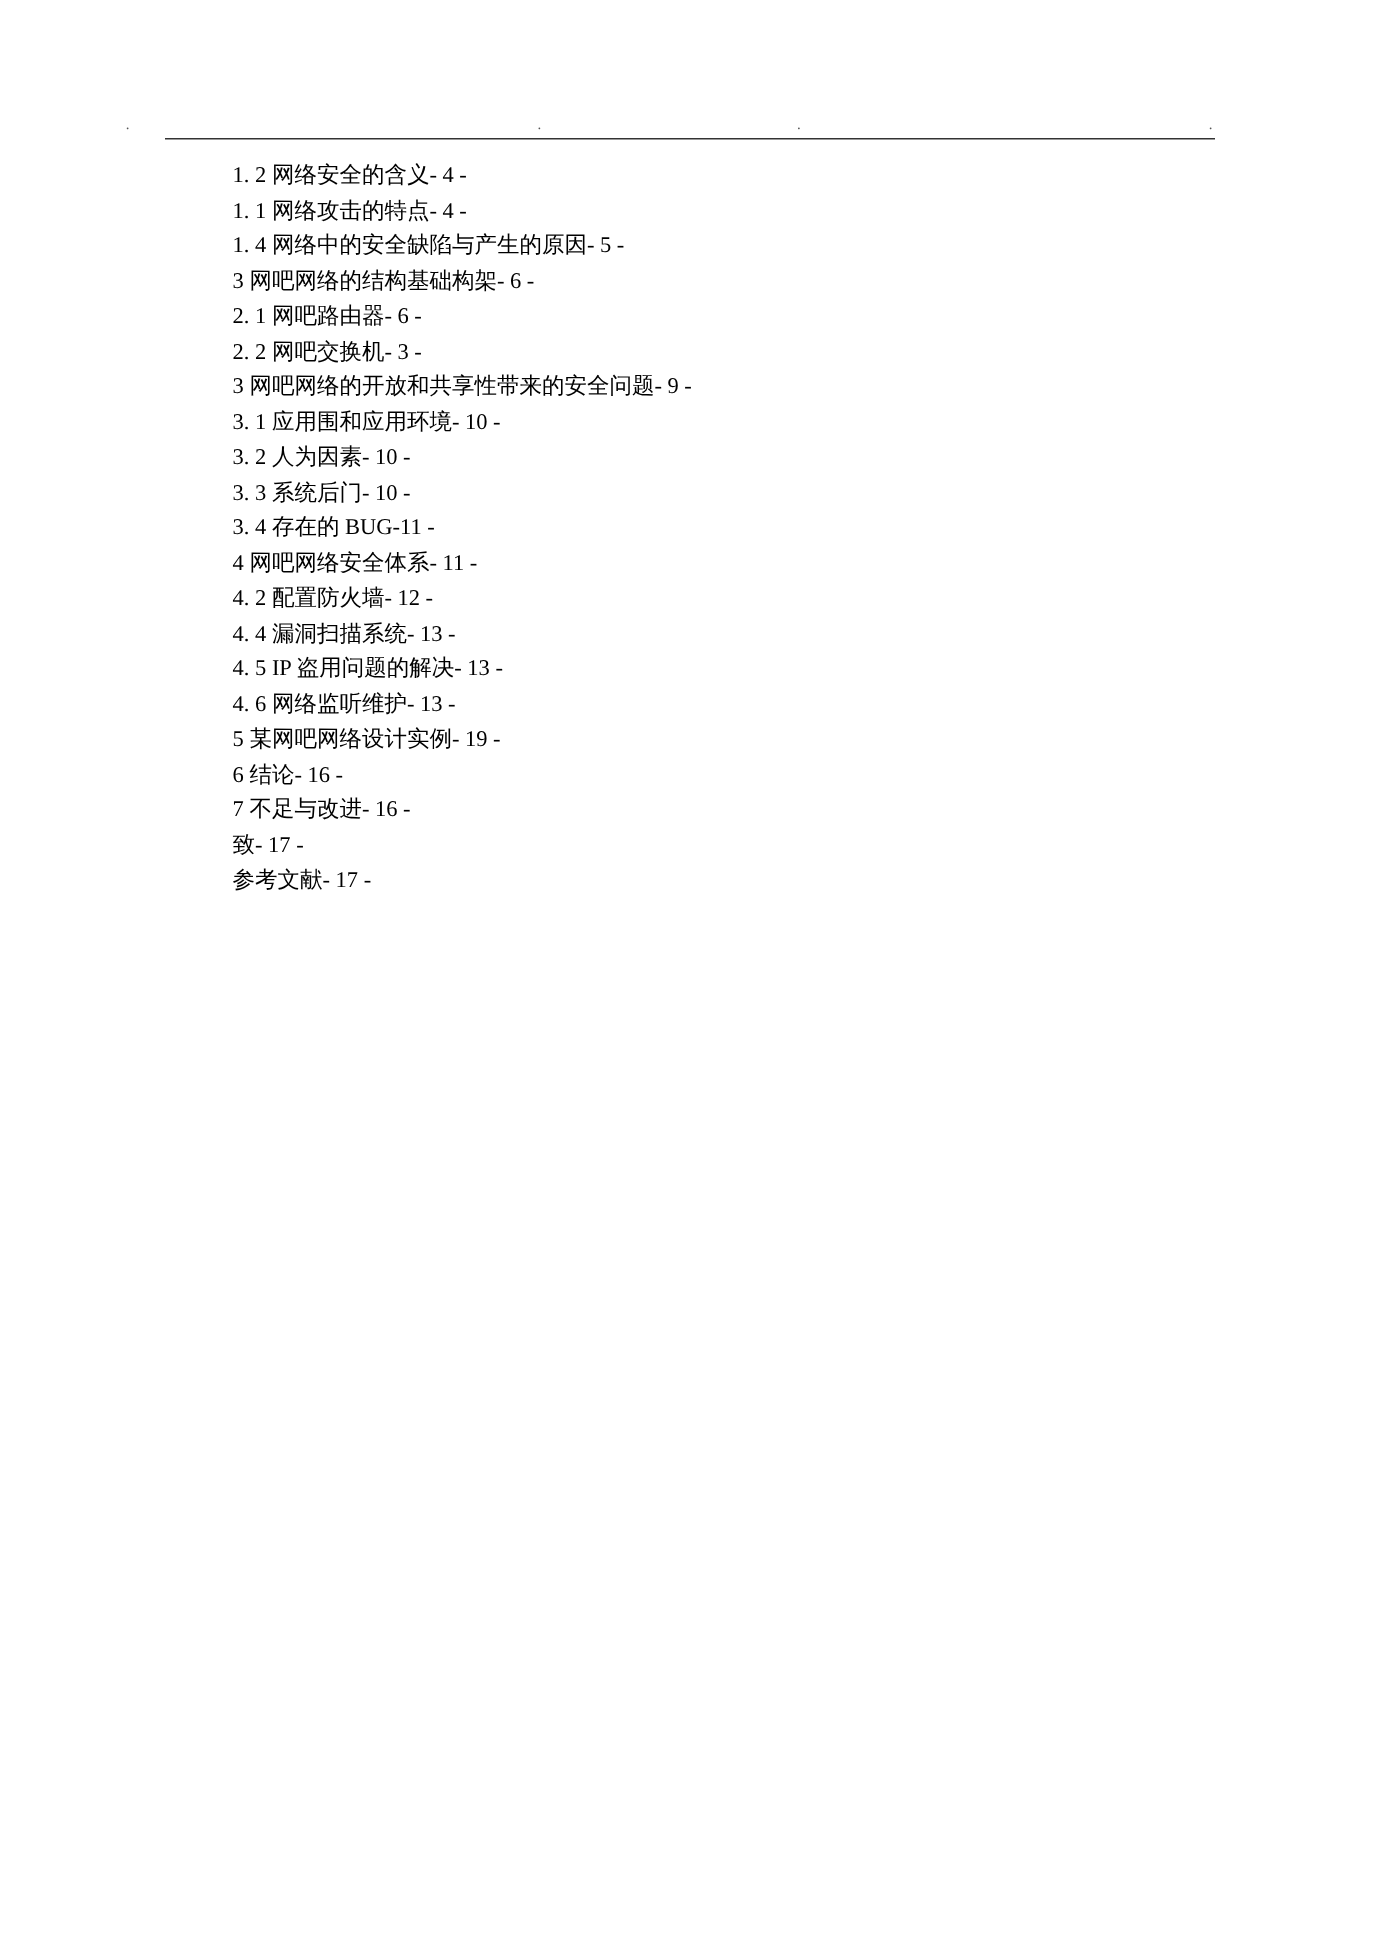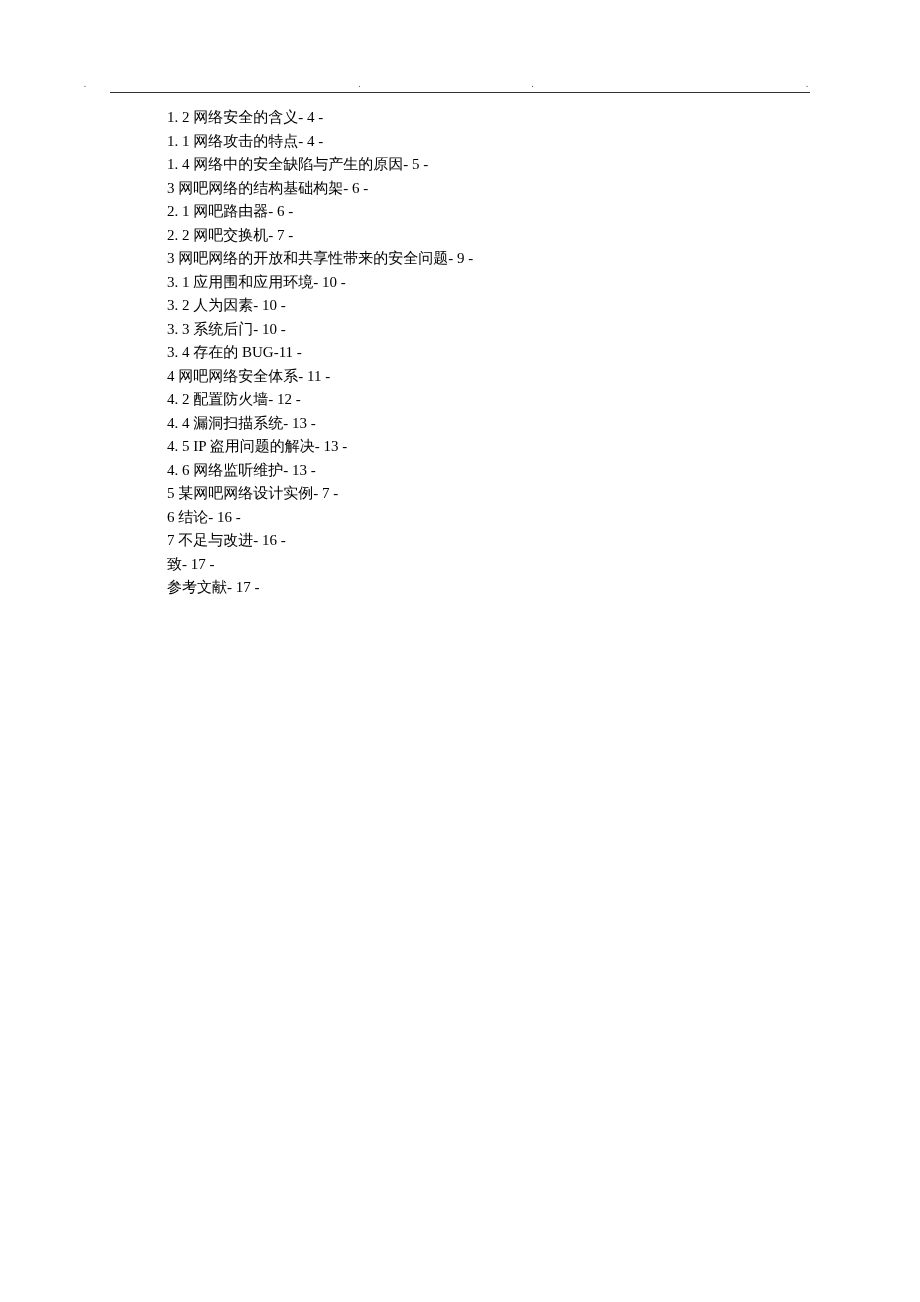--- a/index.html
+++ b/index.html
@@ -34,21 +34,21 @@
     .horizontal-rule {
       position: absolute;
       top: 92px;
       left: 110px;
       right: 110px;
       border-top: 1px solid #333;
     }
     .content {
       position: absolute;
       top: 106px;
-      left: 167px;
+      left: 155px;
       line-height: 23.5px;
     }
     .toc-line {
       white-space: nowrap;
     }
   </style>
 </head>
 <body>
 
 <div class="header-dots">
@@ -57,29 +57,29 @@
 </div>
 
 <div class="horizontal-rule"></div>
 
 <div class="content">
   <div class="toc-line">1. 2 网络安全的含义- 4 -</div>
   <div class="toc-line">1. 1 网络攻击的特点- 4 -</div>
   <div class="toc-line">1. 4 网络中的安全缺陷与产生的原因- 5 -</div>
   <div class="toc-line">3 网吧网络的结构基础构架- 6 -</div>
   <div class="toc-line">2. 1 网吧路由器- 6 -</div>
-  <div class="toc-line">2.  2 网吧交换机- 7 -</div>
+  <div class="toc-line">2.  2 网吧交换机- 3 -</div>
   <div class="toc-line">3 网吧网络的开放和共享性带来的安全问题- 9 -</div>
   <div class="toc-line">3. 1 应用围和应用环境- 10 -</div>
   <div class="toc-line">3. 2 人为因素- 10 -</div>
   <div class="toc-line">3. 3 系统后门- 10 -</div>
   <div class="toc-line">3. 4 存在的 BUG-11 -</div>
   <div class="toc-line">4 网吧网络安全体系- 11 -</div>
   <div class="toc-line">4. 2 配置防火墙- 12 -</div>
   <div class="toc-line">4. 4 漏洞扫描系统- 13 -</div>
   <div class="toc-line">4. 5 IP 盗用问题的解决- 13 -</div>
   <div class="toc-line">4. 6 网络监听维护- 13 -</div>
-  <div class="toc-line">5 某网吧网络设计实例- 7 -</div>
+  <div class="toc-line">5 某网吧网络设计实例- 19 -</div>
   <div class="toc-line">6 结论- 16 -</div>
   <div class="toc-line">7 不足与改进- 16 -</div>
   <div class="toc-line">致- 17 -</div>
   <div class="toc-line">参考文献- 17 -</div>
 </div>
 
 </body></html>

